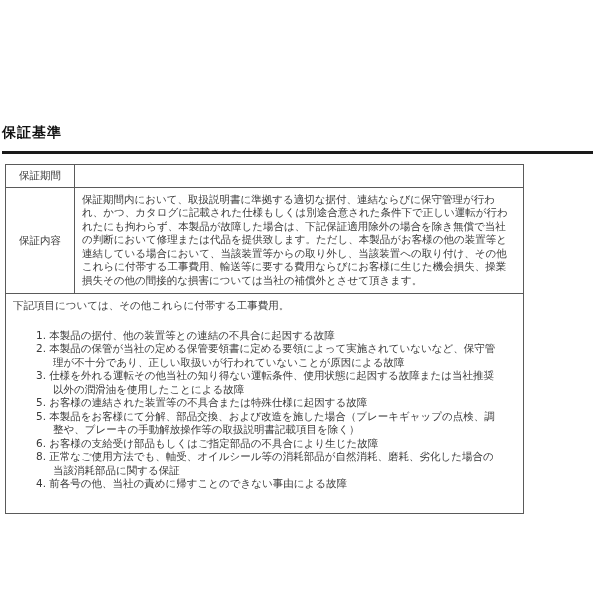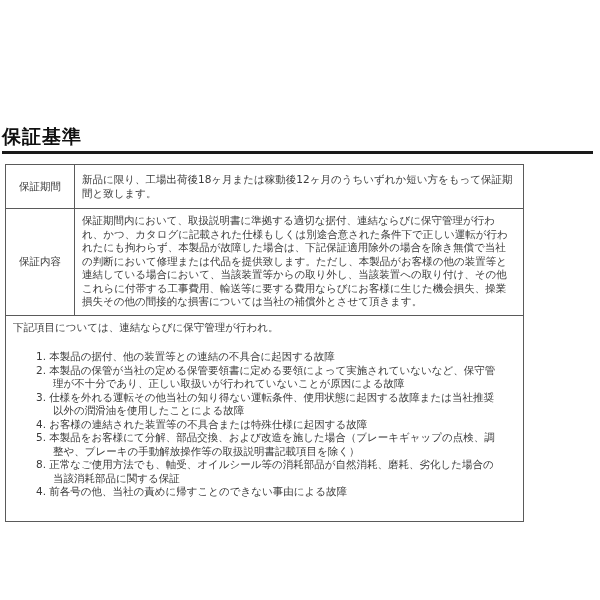--- a/index.html
+++ b/index.html
@@ -11,21 +11,21 @@
   }
   .page {
     position: relative;
     width: 600px; height: 600px;
     background: #fff;
     overflow: hidden;
   }
   .page-title {
     position: absolute;
     left: 2px; top: 124px;
-    font-size: 19px;
+    font-size: 14px;
     font-weight: bold;
     color: #111;
     letter-spacing: 1px;
   }
   .title-rule {
     position: absolute;
     left: 2px; top: 151px;
     width: 591px; height: 3px;
     background: #1a1a1a;
   }
@@ -77,41 +77,39 @@
 
 <div class="page">
 
   <h1 class="page-title">保証基準</h1>
   <div class="title-rule"></div>
 
   <div class="gtable">
 
     <div class="trow row1">
       <div class="tlabel">保証期間</div>
-      <div class="tcontent">
-        <p>新品に限り、工場出荷後18ヶ月または稼動後12ヶ月のうちいずれか短い方をもって保証期間と致します。</p>
-      </div>
     </div>
 
     <div class="trow row2">
       <div class="tlabel">保証内容</div>
       <div class="tcontent">
         <p>保証期間内において、取扱説明書に準拠する適切な据付、連結ならびに保守管理が行われ、かつ、カタログに記載された仕様もしくは別途合意された条件下で正しい運転が行われたにも拘わらず、本製品が故障した場合は、下記保証適用除外の場合を除き無償で当社の判断において修理または代品を提供致します。ただし、本製品がお客様の他の装置等と連結している場合において、当該装置等からの取り外し、当該装置への取り付け、その他これらに付帯する工事費用、輸送等に要する費用ならびにお客様に生じた機会損失、操業損失その他の間接的な損害については当社の補償外とさせて頂きます。</p>
       </div>
     </div>
 
     <div class="trow row3">
       <div class="tcontent">
-        <p>下記項目については、連結ならびに保守管理が行われ。</p>
+        <p>下記項目については、その他これらに付帯する工事費用。</p>
         <ul class="exclusion-list">
           <li>1. 本製品の据付、他の装置等との連結の不具合に起因する故障</li>
           <li>2. 本製品の保管が当社の定める保管要領書に定める要領によって実施されていないなど、保守管理が不十分であり、正しい取扱いが行われていないことが原因による故障</li>
           <li>3. 仕様を外れる運転その他当社の知り得ない運転条件、使用状態に起因する故障または当社推奨以外の潤滑油を使用したことによる故障</li>
-          <li>4. お客様の連結された装置等の不具合または特殊仕様に起因する故障</li>
+          <li>5. お客様の連結された装置等の不具合または特殊仕様に起因する故障</li>
           <li>5. 本製品をお客様にて分解、部品交換、および改造を施した場合（ブレーキギャップの点検、調整や、ブレーキの手動解放操作等の取扱説明書記載項目を除く）</li>
+          <li>6. お客様の支給受け部品もしくはご指定部品の不具合により生じた故障</li>
           <li>8. 正常なご使用方法でも、軸受、オイルシール等の消耗部品が自然消耗、磨耗、劣化した場合の当該消耗部品に関する保証</li>
           <li>4. 前各号の他、当社の責めに帰すことのできない事由による故障</li>
         </ul>
       </div>
     </div>
 
   </div>
 </div>
 
 </body></html>

